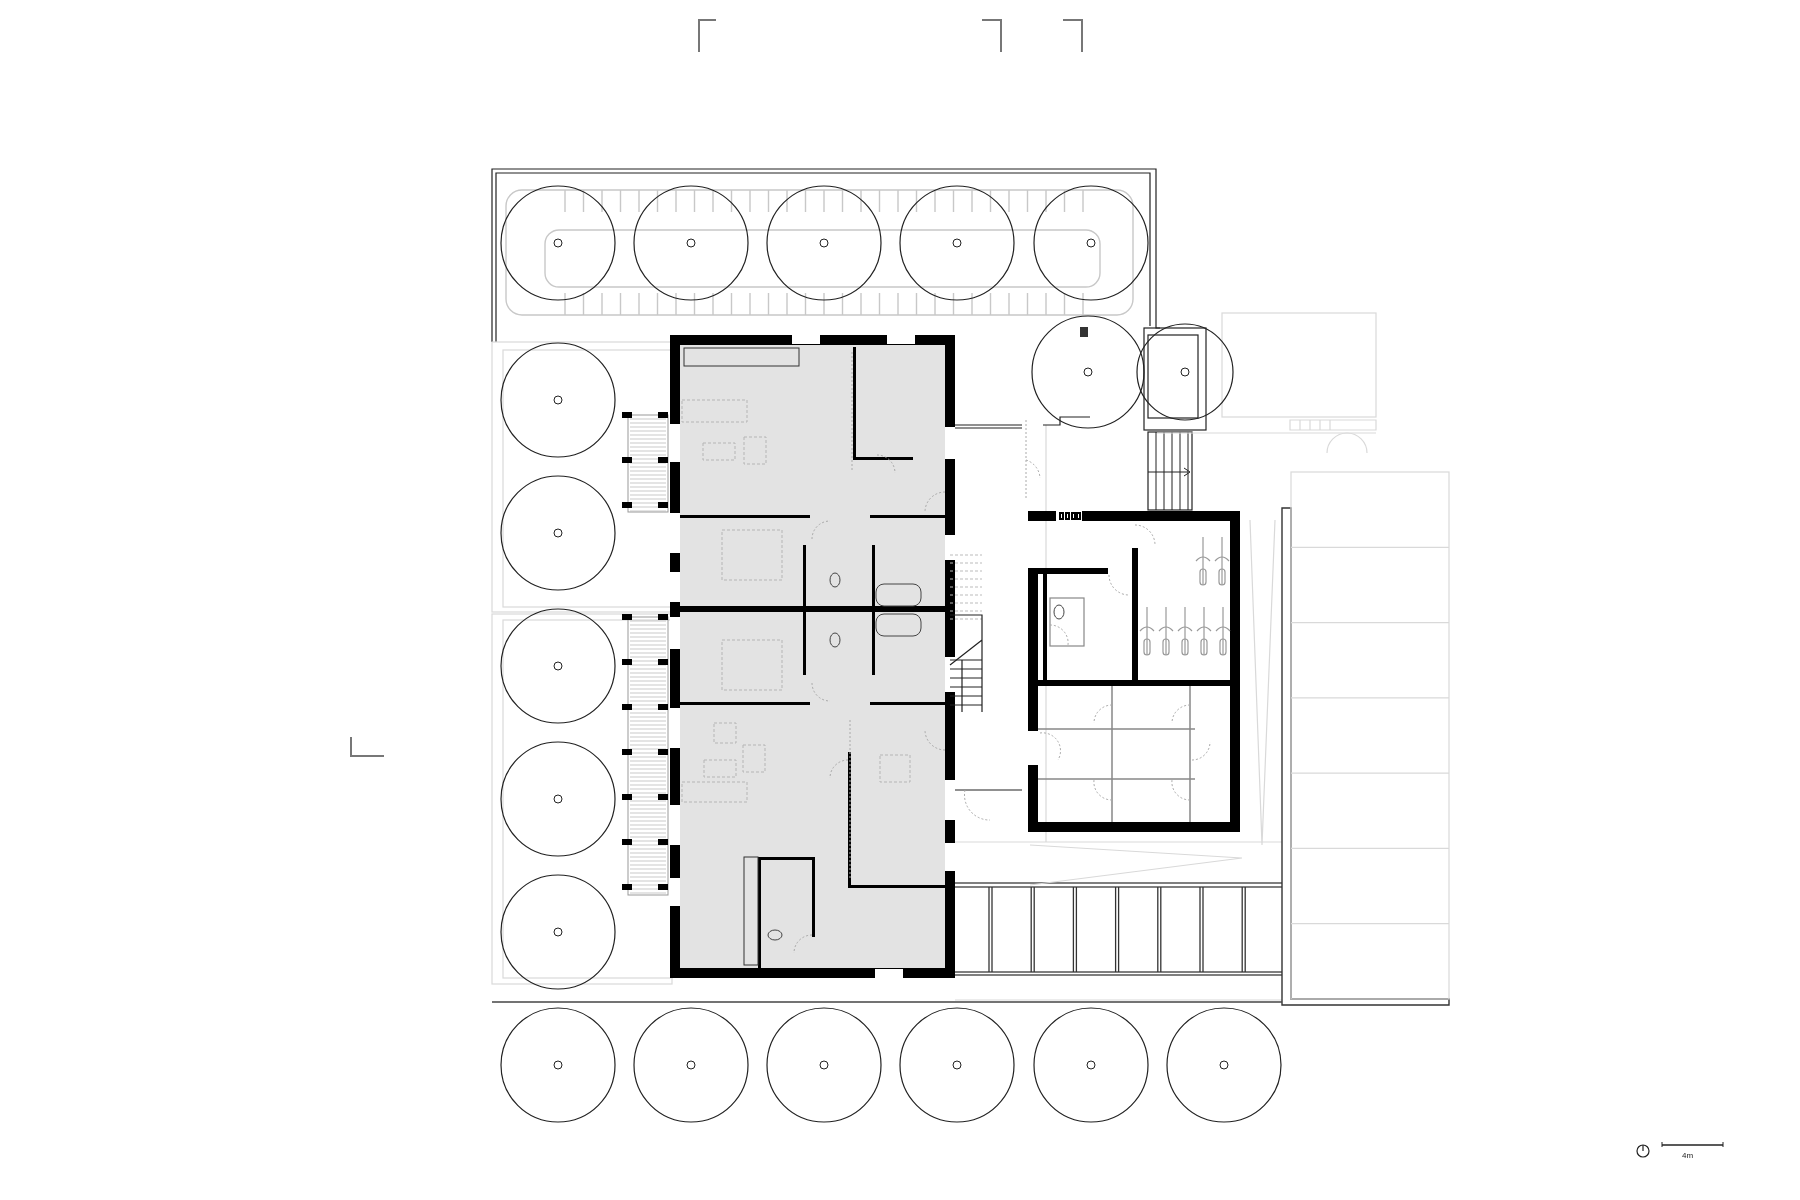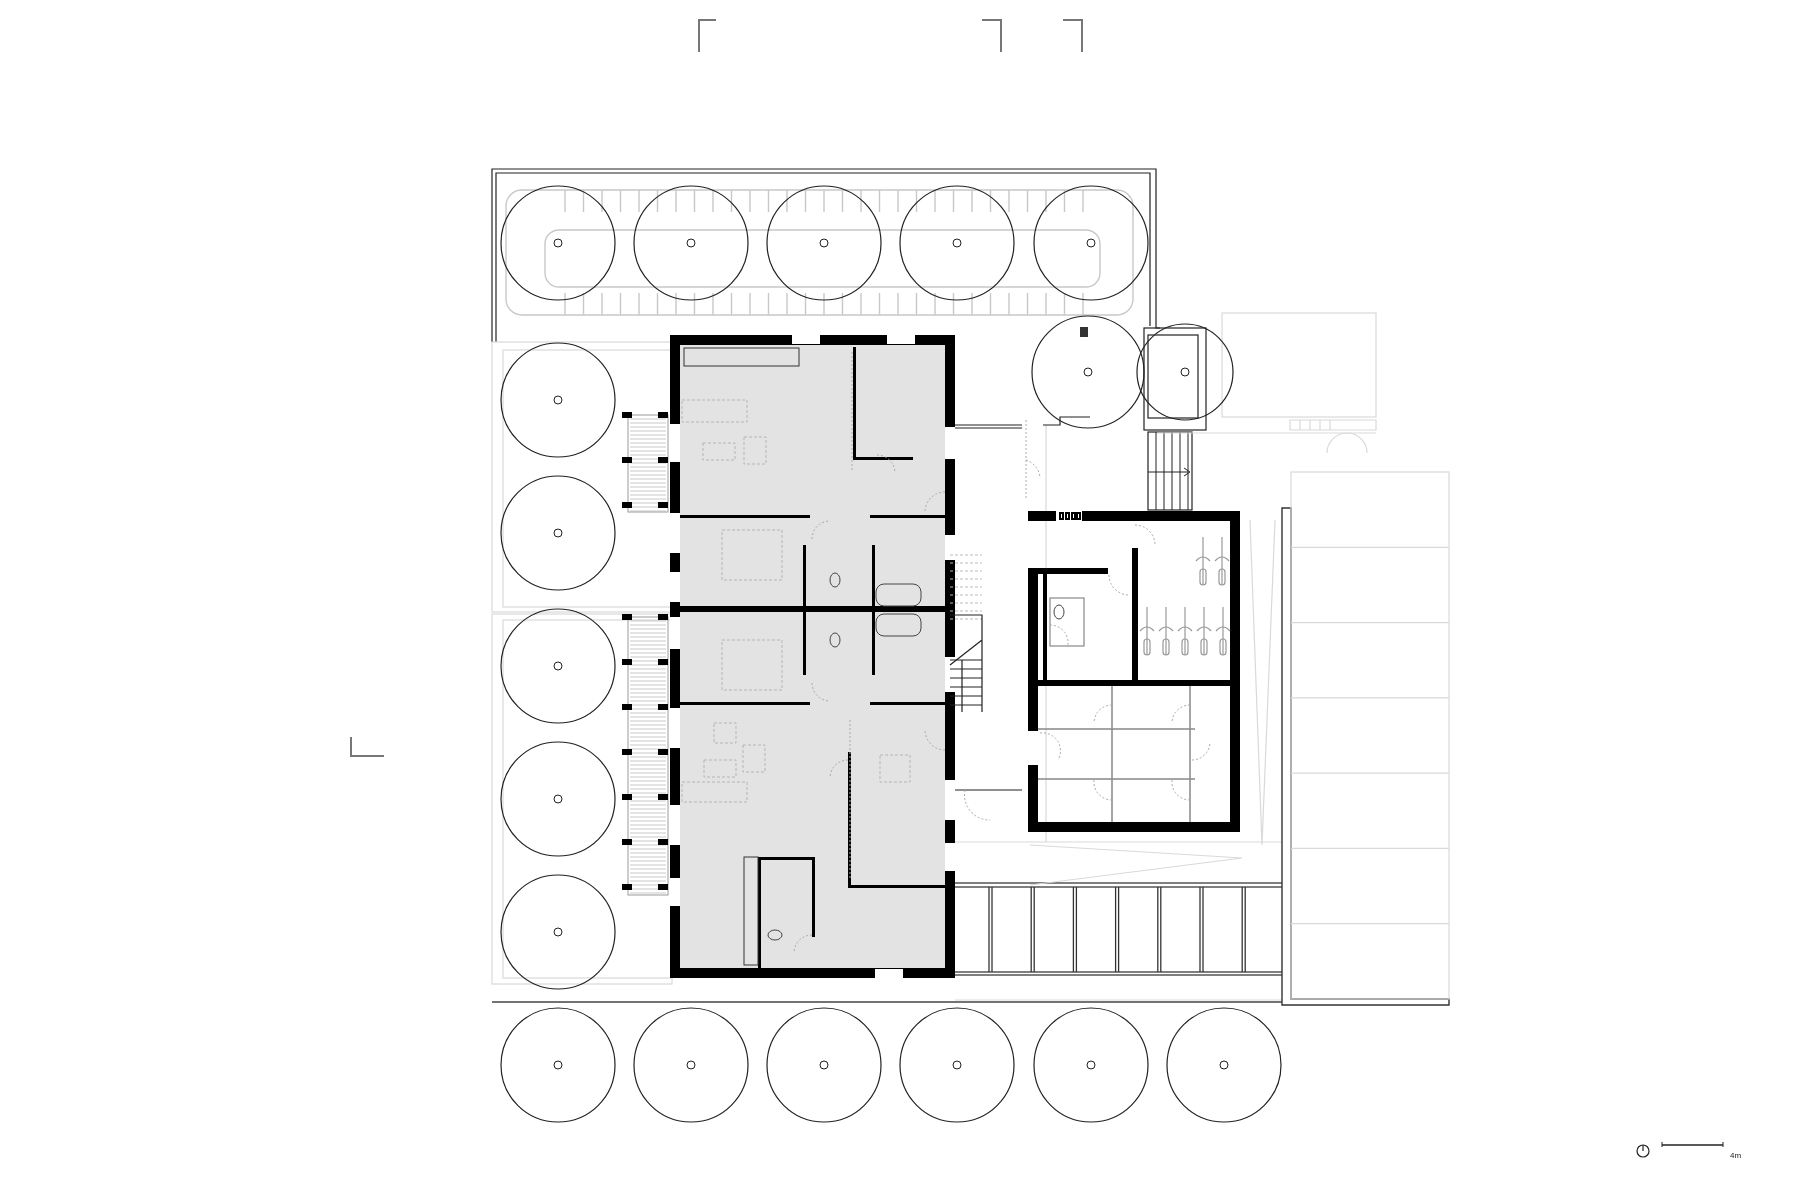--- a/index.html
+++ b/index.html
@@ -1,18 +1,18 @@
 <!DOCTYPE html>
 <html><head>
 <meta charset="utf-8">
 <style>
   html, body { margin: 0; padding: 0; background: #ffffff; }
   body { width: 1800px; height: 1200px; overflow: hidden; position: relative; font-family: "Liberation Sans", sans-serif; }
   #plan { position: absolute; left: 0; top: 0; width: 1800px; height: 1200px; }
-  .scale-label { position: absolute; left: 1730px; top: 1151px; font-size: 8px; font-weight: normal; color: #222; font-family: "Liberation Sans", sans-serif; }
+  .scale-label { position: absolute; left: 1682px; top: 1151px; font-size: 8px; font-weight: normal; color: #222; font-family: "Liberation Sans", sans-serif; }
   .thin { stroke: #222; stroke-width: 1.2; fill: none; }
   .grey { stroke: #c8c8c8; stroke-width: 1.4; fill: none; }
   .lgrey { stroke: #d9d9d9; stroke-width: 1.2; fill: none; }
   .wall { fill: #000; }
   .floor { fill: #e3e3e3; }
   .door { stroke: #aaa; stroke-width: 1; fill: none; stroke-dasharray: 2 2; }
   .furn { stroke: #b5b5b5; stroke-width: 1; fill: none; stroke-dasharray: 3 2; }
   .mark { stroke: #777; stroke-width: 2; fill: none; }
 </style>
 </head>

